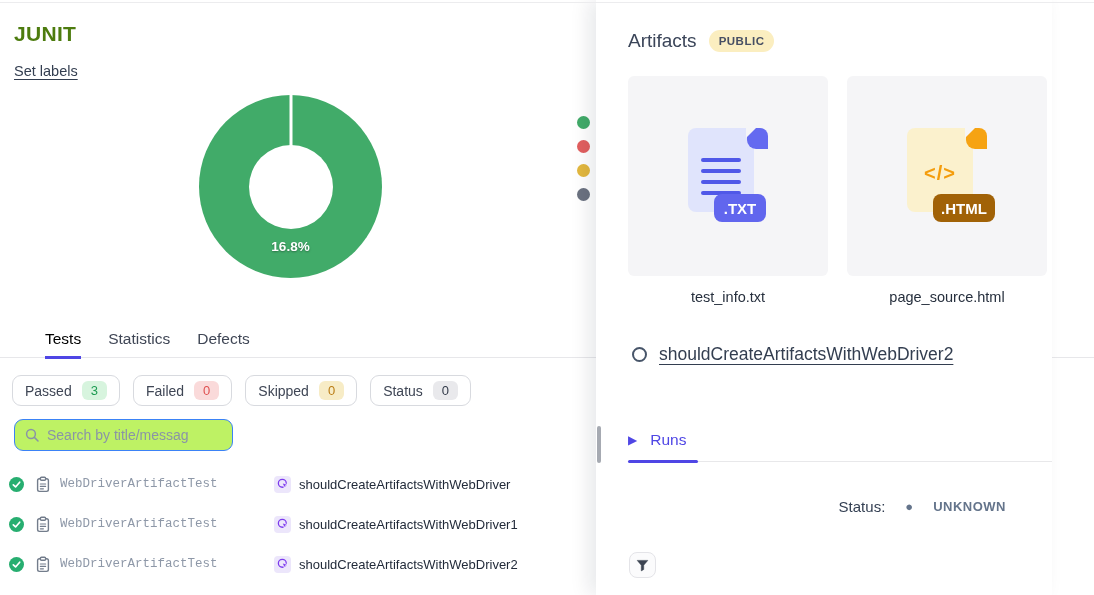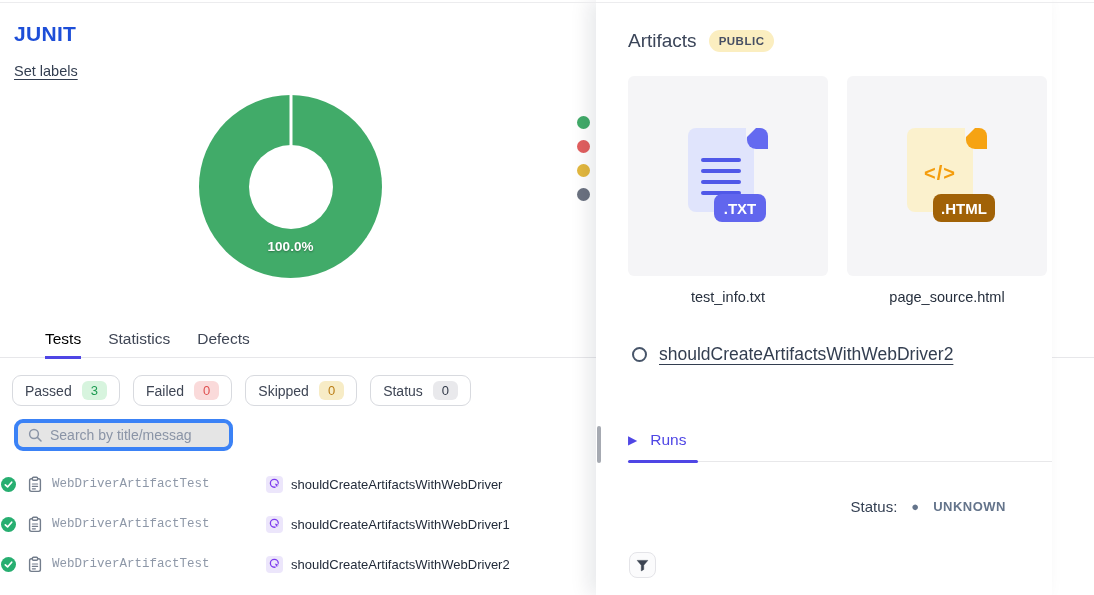--- a/index.html
+++ b/index.html
@@ -8,21 +8,21 @@
     position: relative;
     overflow: hidden;
     background: #ffffff;
     font-family: "Liberation Sans", sans-serif;
     color: #1f2937;
   }
   .top-hairline { position:absolute; top:2px; left:0; right:0; height:1px; background:#ececee; z-index:60; }
 
   
   .page { position:absolute; inset:0; }
-  .junit-title { position:absolute; left:14px; top:22px; font-size:21px; font-weight:700; color:#1d4ed8; letter-spacing:.3px; }
+  .junit-title { position:absolute; left:14px; top:22px; font-size:21px; font-weight:700; color:#4d7c0f; letter-spacing:.3px; }
   .set-labels { position:absolute; left:14px; top:63px; font-size:14.5px; color:#333e50; text-decoration:underline; text-underline-offset:3px; cursor:pointer; }
 
   
   .donut { position:absolute; left:199px; top:95px; width:183px; height:183px; border-radius:50%; background:#41ab69; }
   .donut-hole { position:absolute; left:50%; top:50%; width:84px; height:84px; border-radius:50%; background:#ffffff; transform:translate(-50%,-50%); }
   .donut-notch { position:absolute; left:50%; top:0; width:3px; height:52px; background:#ffffff; transform:translateX(-50%); }
   .donut-label { position:absolute; left:50%; top:144px; transform:translateX(-50%); color:#ffffff; font-size:13.5px; font-weight:700; text-shadow:0 1px 2px rgba(0,0,0,.35); }
 
   .legend { position:absolute; left:577px; top:116px; display:flex; flex-direction:column; gap:11px; }
   .legend-dot { width:13px; height:13px; border-radius:50%; }
@@ -38,27 +38,27 @@
   .chips { position:absolute; left:12px; top:375px; display:flex; gap:13px; }
   .chip { display:flex; align-items:center; gap:10px; height:31px; padding:0 12px; border:1px solid #d8dadf; border-radius:9px; background:#fff; cursor:pointer; }
   .chip-label { font-size:14px; color:#3f4655; }
   .chip-count { font-size:13px; padding:2px 9px; border-radius:6px; }
   .cnt-passed { background:#d7f4de; color:#1d9b52; }
   .cnt-failed { background:#fadada; color:#df5050; }
   .cnt-skipped { background:#f7ecc6; color:#bb7d15; }
   .cnt-pending { background:#e9e9ec; color:#323a49; }
 
   
-  .search { position:absolute; left:14px; top:419px; width:219px; height:32px; border:4px solid #3b82f6; border-radius:9px; background:#e5e5e5; display:flex; align-items:center; padding:0 10px; gap:8px; }
+  .search { position:absolute; left:14px; top:419px; width:219px; height:32px; border:1px solid #3b82f6; border-radius:9px; background:#bef264; display:flex; align-items:center; padding:0 10px; gap:8px; }
   .search input { border:none; outline:none; flex:1; font-size:14px; font-family:"Liberation Sans",sans-serif; color:#3f4655; min-width:0; background:transparent; }
   .search input::placeholder { color:#8a94a6; }
 
   
   .test-list { position:absolute; left:0; top:464px; width:660px; }
-  .test-row { display:flex; align-items:center; height:40px; padding-left:1px; cursor:pointer; }
+  .test-row { display:flex; align-items:center; height:40px; padding-left:9px; cursor:pointer; }
   .check-ic { width:15px; height:15px; margin-right:11px; flex:none; }
   .clip-ic { width:16px; height:17px; margin-right:9px; flex:none; }
   .suite { font-family:"Liberation Mono","DejaVu Sans Mono",monospace; font-size:12.5px; color:#8e98a8; width:214px; flex:none; }
   .click-badge { width:17px; height:17px; border-radius:4px; background:#ece6fb; display:flex; align-items:center; justify-content:center; margin-right:8px; flex:none; }
   .test-name { font-size:13px; color:#222b3a; white-space:nowrap; }
 
   
   .drawer { position:absolute; left:596px; top:0; width:456px; height:595px; background:#ffffff; box-shadow:-8px 0 18px rgba(15,23,42,.09); z-index:40; }
   .drawer-header { position:absolute; left:32px; top:30px; display:flex; align-items:center; gap:12px; }
   .drawer-title { font-size:19px; color:#3b4559; }
@@ -90,42 +90,42 @@
   .linked-test { font-size:17.5px; color:#333e50; text-decoration:underline; text-underline-offset:4px; cursor:pointer; }
 
   .runs-section { position:absolute; left:32px; right:0; top:431px; }
   .runs-head { display:flex; align-items:center; gap:13px; cursor:pointer; }
   .runs-tri { font-size:12px; color:#4f46e5; }
   .runs-label { font-size:15.5px; color:#4f46e5; }
   .runs-rule { position:relative; height:3px; margin-top:11px; }
   .runs-rule::after { content:''; position:absolute; left:0; right:0; top:1px; height:1px; background:#e8e8ea; }
   .runs-rule::before { content:''; position:absolute; left:0; top:0; width:70px; height:3px; background:#4f46e5; border-radius:2px; z-index:1; }
 
-  .status-row { position:absolute; right:46px; top:498px; display:flex; align-items:center; gap:14px; }
+  .status-row { position:absolute; right:46px; top:498px; display:flex; align-items:center; gap:20px; }
   .status-label { font-size:15px; color:#333f52; }
   .status-dot { font-size:13px; color:#64748b; line-height:1; }
   .status-value { font-size:13px; font-weight:700; color:#64748b; letter-spacing:.5px; }
 
   .filter-btn { position:absolute; left:33px; top:552px; width:27px; height:26px; border:1px solid #e4e4e8; border-radius:8px; background:#fbfbfc; display:flex; align-items:center; justify-content:center; cursor:pointer; }
 
   .scroll-thumb { position:absolute; left:1px; top:426px; width:4px; height:37px; background:#a6aab2; border-radius:2px; }
 </style>
 </head>
 <body>
 
 <div class="top-hairline"></div>
 
 <div class="page">
   <div class="junit-title">JUNIT</div>
   <a class="set-labels">Set labels</a>
 
   <div class="donut">
     <div class="donut-notch"></div>
     <div class="donut-hole"></div>
-    <div class="donut-label">100.0%</div>
+    <div class="donut-label">16.8%</div>
   </div>
 
   <div class="legend">
     <span class="legend-dot dot-passed"></span>
     <span class="legend-dot dot-failed"></span>
     <span class="legend-dot dot-skipped"></span>
     <span class="legend-dot dot-pending"></span>
   </div>
 
   <div class="tabs">

